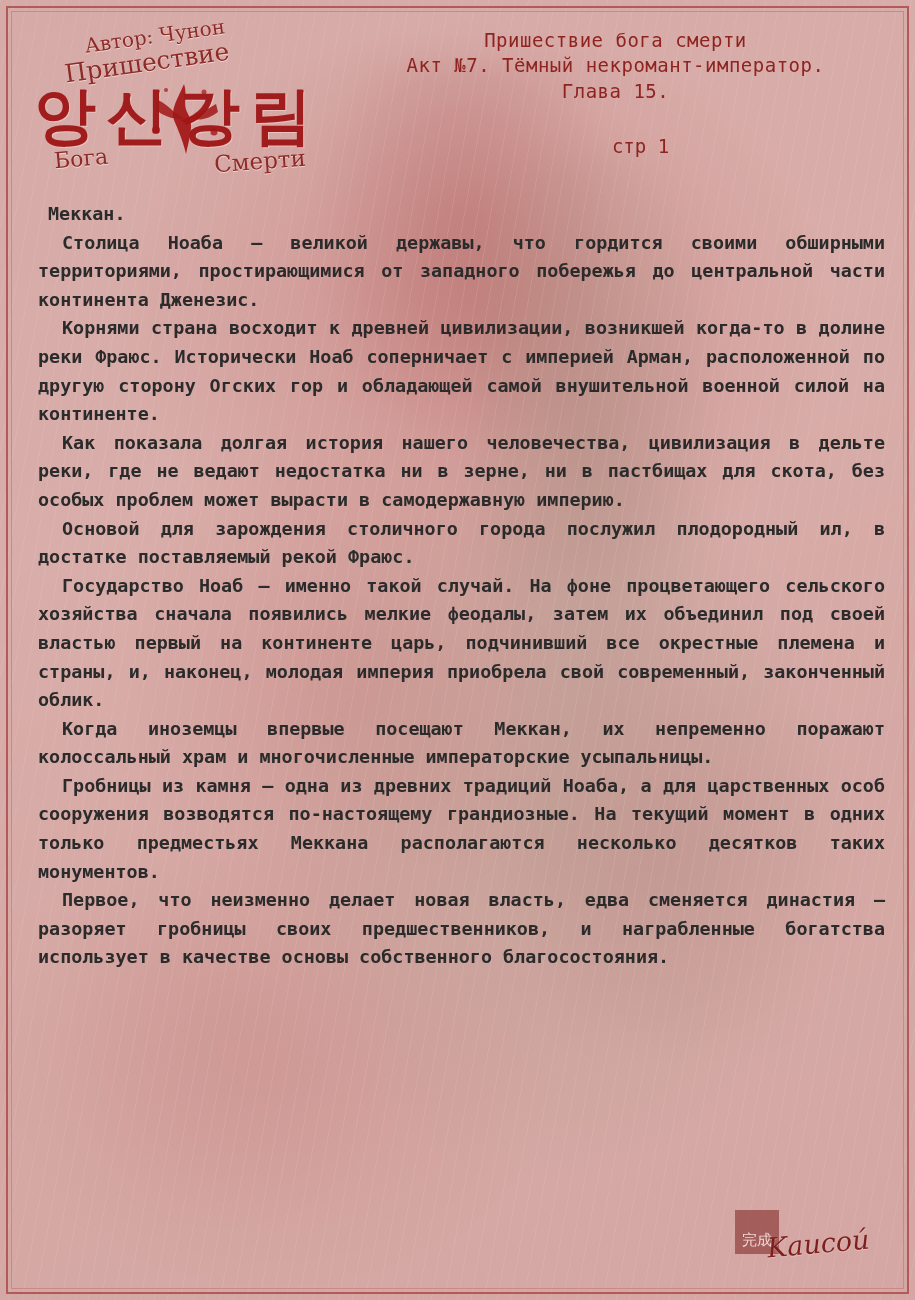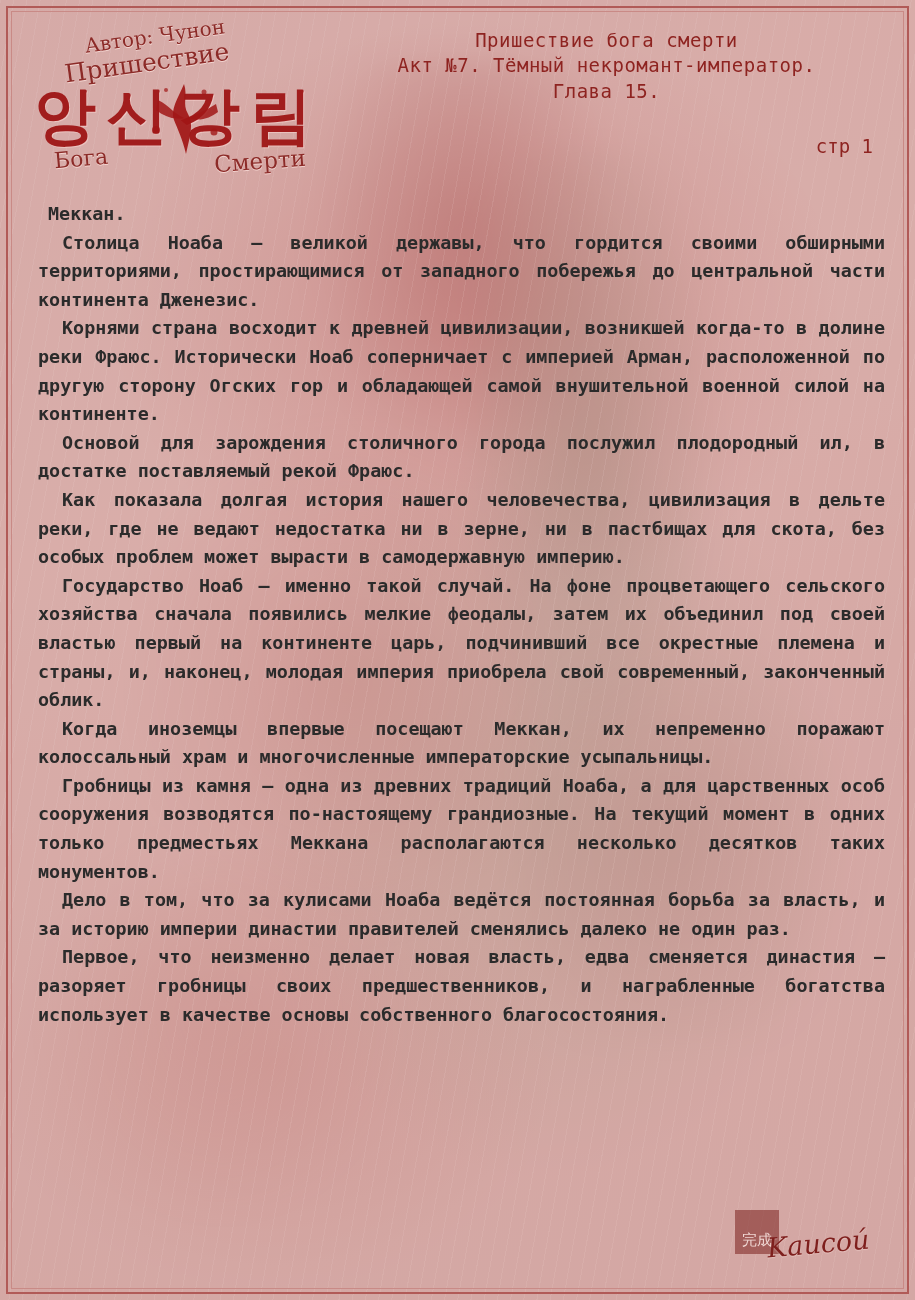--- a/index.html
+++ b/index.html
@@ -160,38 +160,38 @@
     font-family: "DejaVu Serif", serif;
     font-size: 23px;
     color: #8c2b28;
     transform: rotate(-4deg);
     text-shadow: 0 1px 0 rgba(255,230,225,0.7);
   }
 
   .title-block {
     position: absolute;
     left: 340px;
-    right: 42px;
+    right: 24px;
     top: 28px;
     text-align: center;
     font-family: "DejaVu Sans Mono", monospace;
     color: #8e2320;
     line-height: 1.34;
   }
   .title-line {
     font-size: 19px;
     letter-spacing: 0.5px;
     white-space: nowrap;
   }
   .page-num {
     margin-top: 30px;
     font-size: 19px;
     font-family: "DejaVu Sans Mono", monospace;
     color: #8e2320;
-    text-align: right;
+    text-align: center;
     padding-left: 50px;
   }
 
   
   .body-text {
     position: absolute;
     left: 38px;
     right: 30px;
     top: 200px;
     font-family: "DejaVu Sans Mono", monospace;
@@ -292,26 +292,25 @@
       <div class="title-line">Глава 15.</div>
       <div class="page-num">стр 1</div>
     </div>
 
   </div>
 
   <div class="body-text">
     <p class="noindent">Меккан.</p>
     <p>Столица Ноаба – великой державы, что гордится своими обширными территориями, простирающимися от западного побережья до центральной части континента Дженезис.</p>
     <p>Корнями страна восходит к древней цивилизации, возникшей когда-то в долине реки Фраюс. Исторически Ноаб соперничает с империей Арман, расположенной по другую сторону Огских гор и обладающей самой внушительной военной силой на континенте.</p>
+    <p>Как показала долгая история нашего человечества, цивилизация в дельте реки, где не ведают недостатка ни в зерне, ни в пастбищах для скота, без особых проблем может вырасти в самодержавную империю.</p>
     <p>Основой для зарождения столичного города послужил плодородный ил, в достатке поставляемый рекой Фраюс.</p>
-    <p>Как показала долгая история нашего человечества, цивилизация в дельте реки, где не ведают недостатка ни в зерне, ни в пастбищах для скота, без особых проблем может вырасти в самодержавную империю.</p>
     <p>Государство Ноаб – именно такой случай. На фоне процветающего сельского хозяйства сначала появились мелкие феодалы, затем их объединил под своей властью первый на континенте царь, подчинивший все окрестные племена и страны, и, наконец, молодая империя приобрела свой современный, законченный облик.</p>
     <p>Когда иноземцы впервые посещают Меккан, их непременно поражают колоссальный храм и многочисленные императорские усыпальницы.</p>
     <p>Гробницы из камня – одна из древних традиций Ноаба, а для царственных особ сооружения возводятся по-настоящему грандиозные. На текущий момент в одних только предместьях Меккана располагаются несколько десятков таких монументов.</p>
-    <p>Дело в том, что за кулисами Ноаба ведётся постоянная борьба за власть, и за историю империи династии правителей сменялись далеко не один раз.</p>
     <p>Первое, что неизменно делает новая власть, едва сменяется династия – разоряет гробницы своих предшественников, и награбленные богатства использует в качестве основы собственного благосостояния.</p>
   </div>
 
   <div class="signature">
     <div class="sig-seal">完成</div>
     <div class="sig-name">Kaucoú</div>
   </div>
 
 </div>
 

